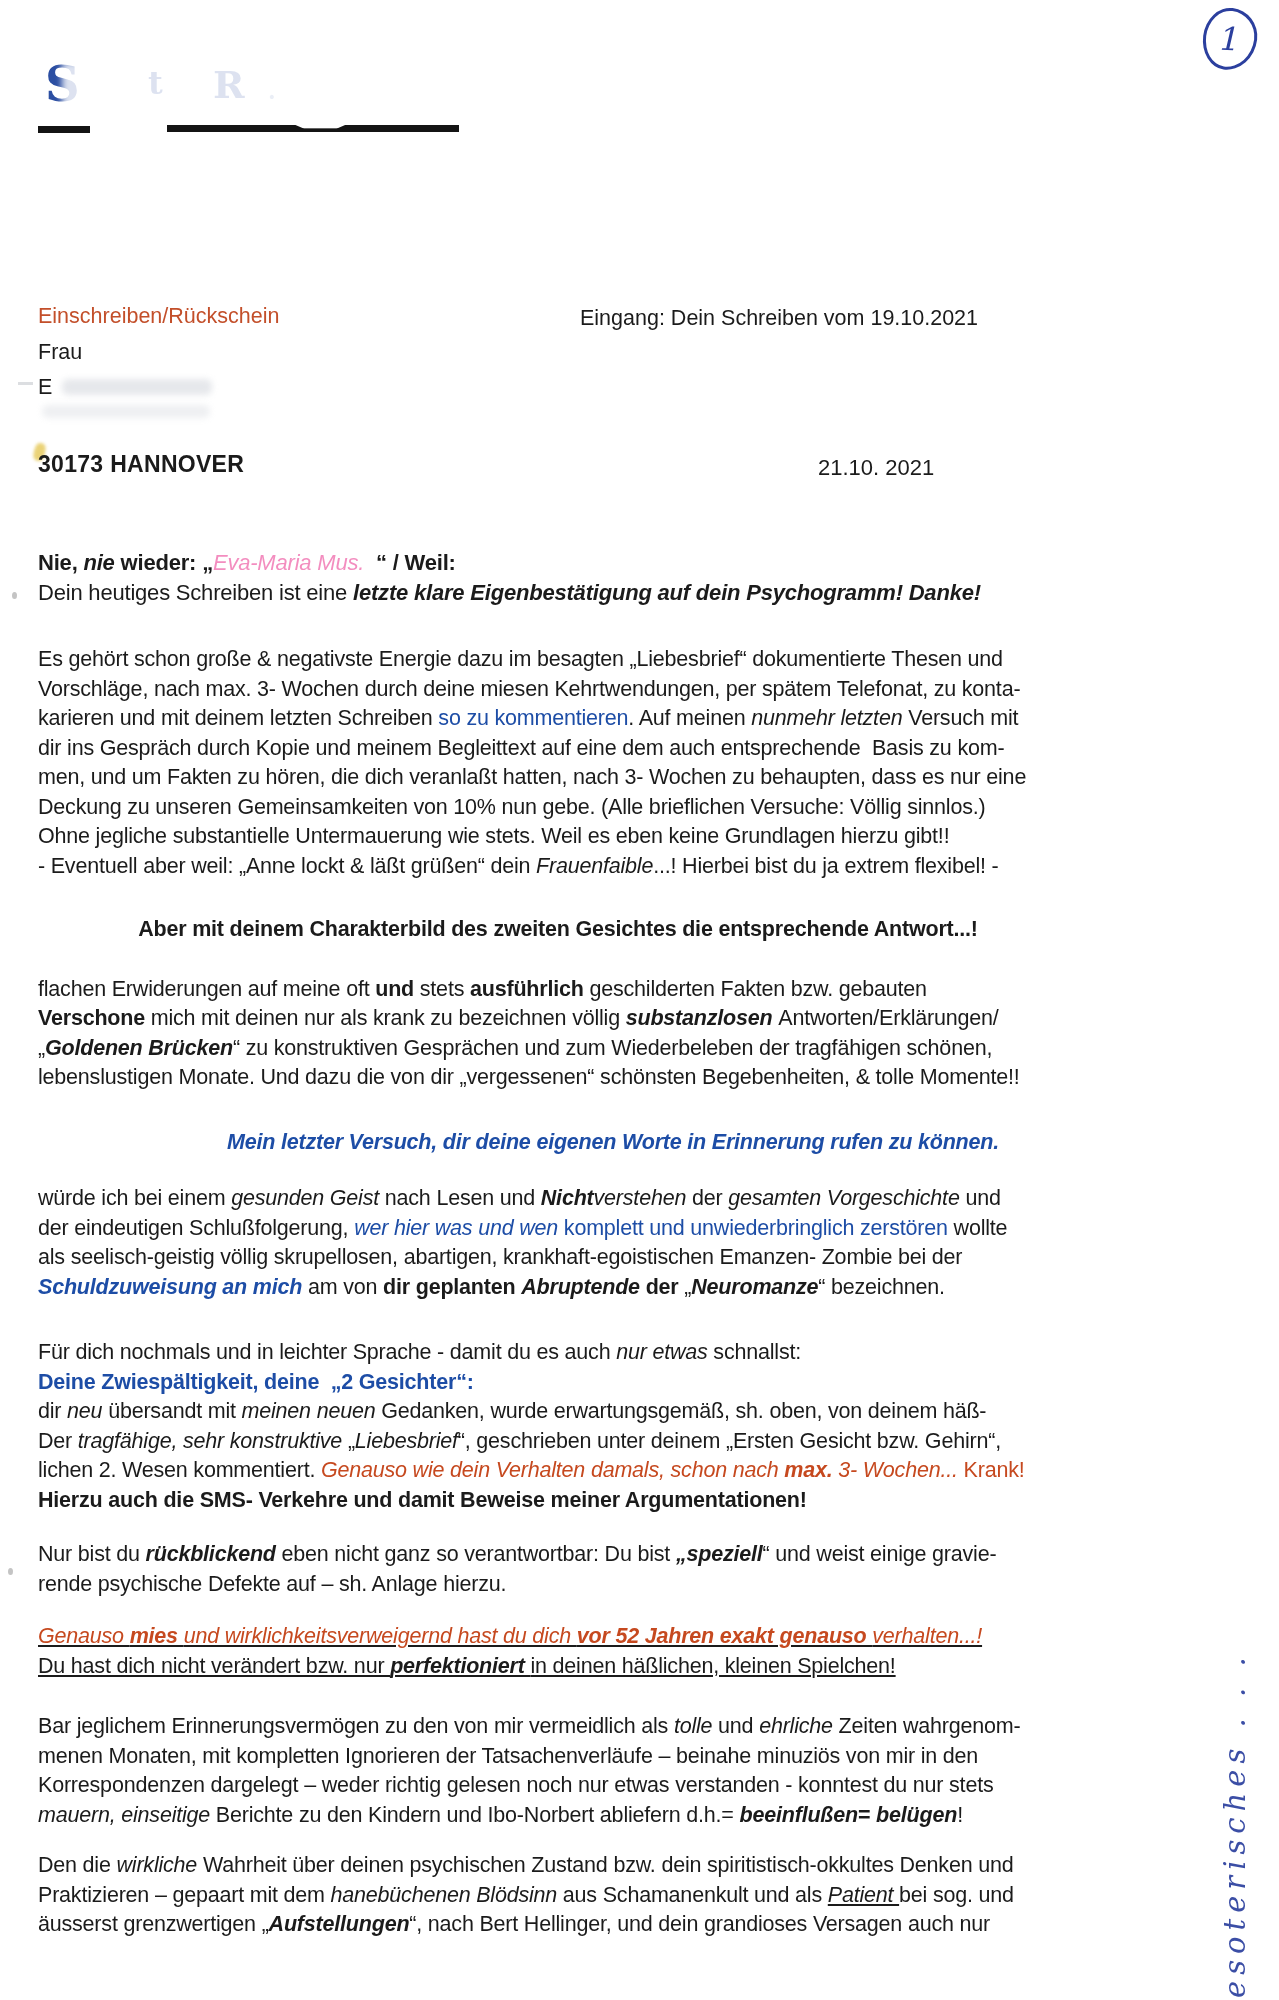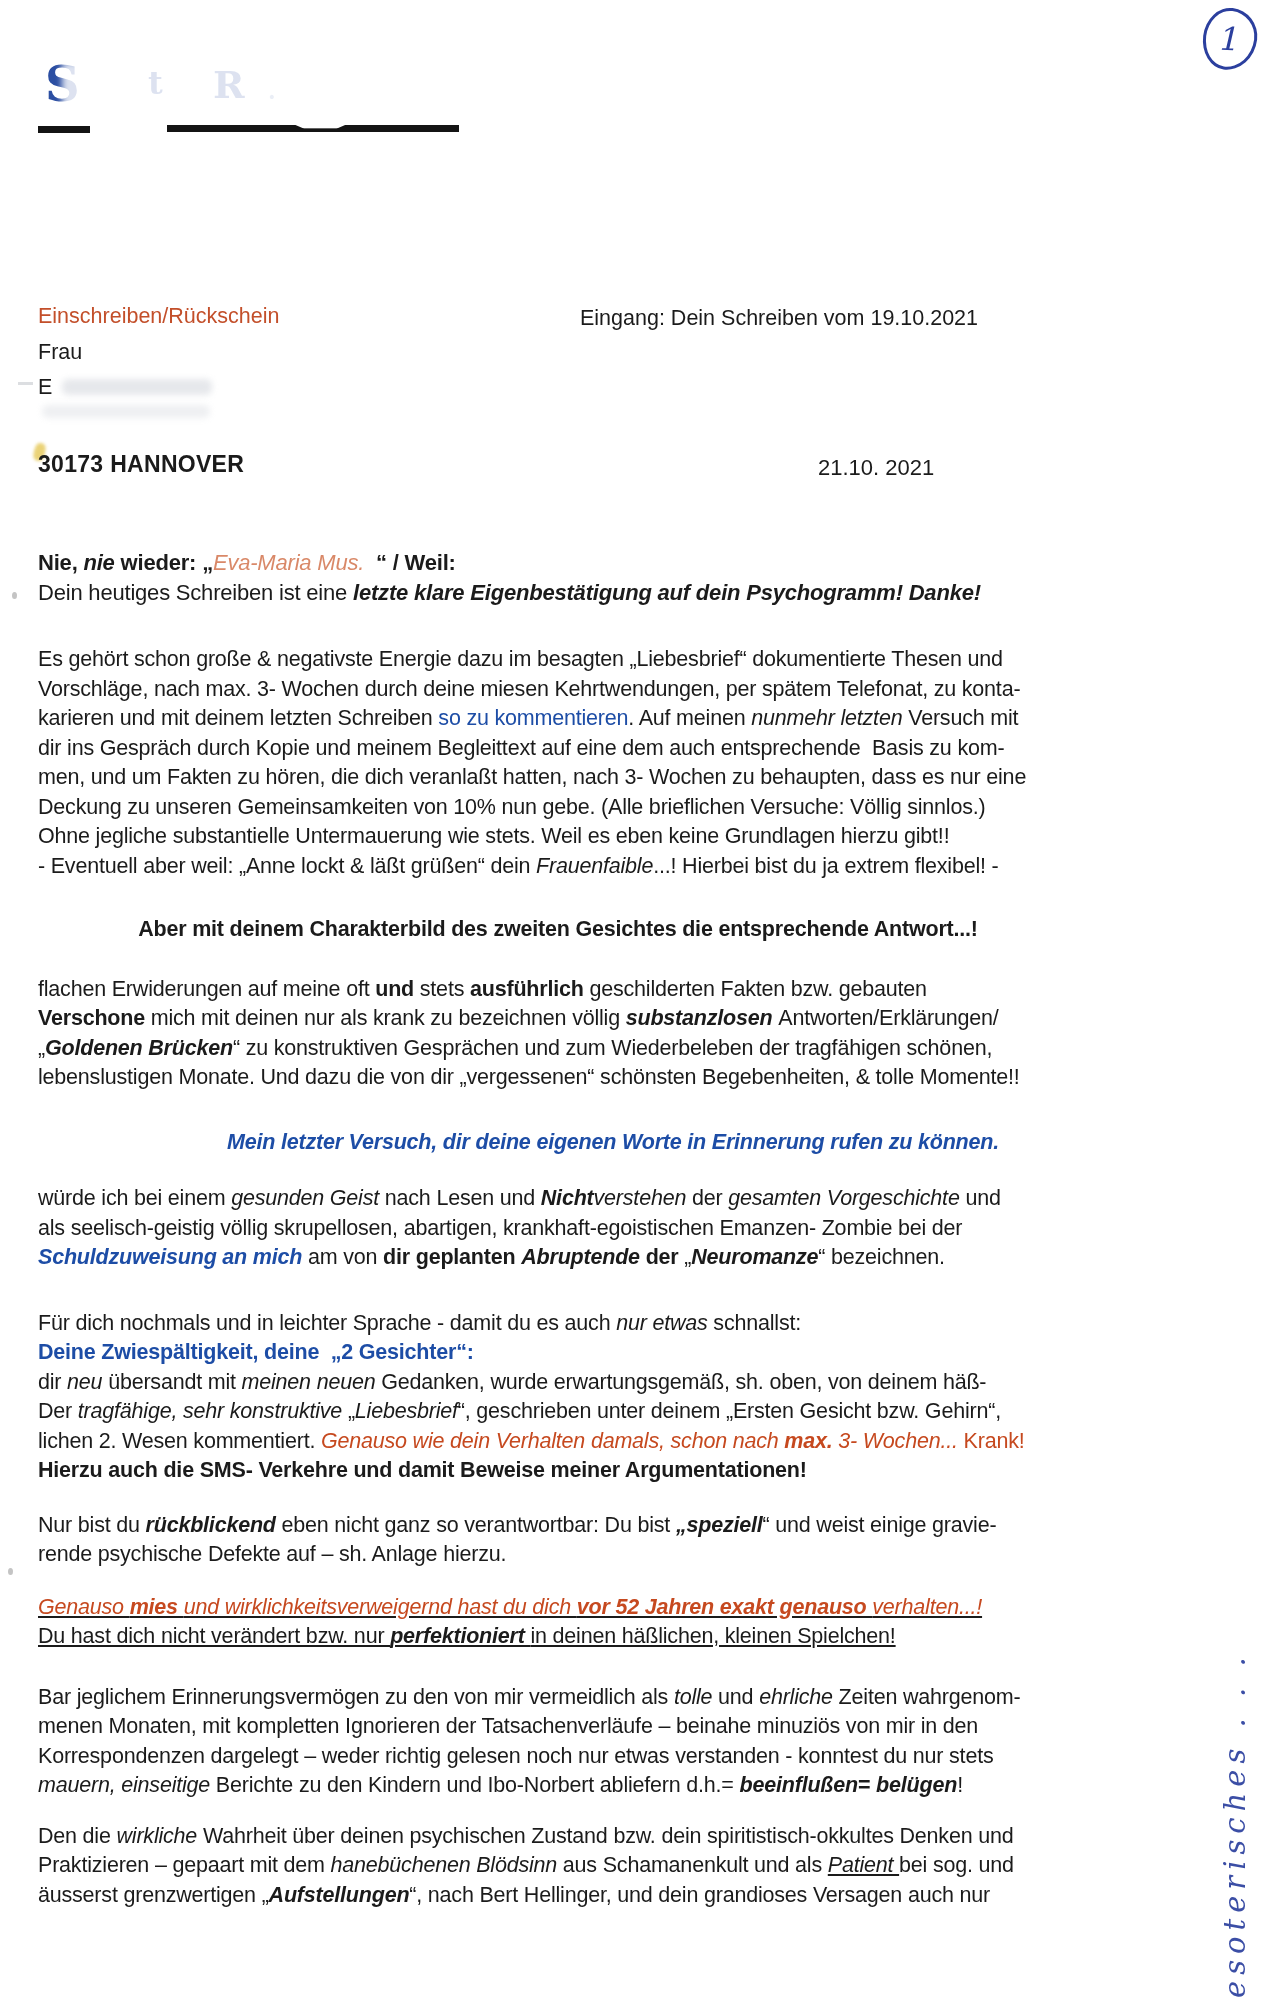--- a/index.html
+++ b/index.html
@@ -18,21 +18,21 @@
   
   .body{position:absolute;left:38px;top:548px;width:1190px;}
   .block{margin:0;}
   .line{white-space:pre;font-size:21.5px;line-height:29.5px;height:29.5px;letter-spacing:-0.2px;}
   .subject .line{font-size:22px;}
   .b{font-weight:700}
   .i{font-style:italic}
   .u{text-decoration:underline}
   .blue{color:var(--blue)}
   .red{color:var(--red)}
-  .faded{color:#c2410c;opacity:.62;filter:blur(.4px)}
+  .faded{color:#ec4899;opacity:.62;filter:blur(.4px)}
   .center-bold{text-align:center;padding-right:150px}
   .center-blue{text-align:center;padding-right:40px}
   
   .hfield{position:absolute;font-size:21.5px;line-height:26px;white-space:pre;}
   .delivery{left:38px;top:303px;color:var(--dred);}
   .received{left:580px;top:305px;}
   .addr-frau{left:38px;top:339px;}
   .addr-name{left:38px;top:374px;}
   .addr-city{left:38px;top:451px;font-weight:700;font-size:23px;letter-spacing:.3px;}
   .letter-date{left:818px;top:455px;font-size:22px;}
@@ -124,20 +124,21 @@
         <div class="line"><span>flachen Erwiderungen auf meine oft </span><span class="b">und </span><span>stets </span><span class="b">ausführlich </span><span>geschilderten Fakten bzw. gebauten</span></div>
         <div class="line"><span class="b">Verschone </span><span>mich mit deinen nur als krank zu bezeichnen völlig </span><span class="b i">substanzlosen </span><span>Antworten/Erklärungen/</span></div>
         <div class="line"><span>„</span><span class="b i">Goldenen Brücken</span><span>“ zu konstruktiven Gesprächen und zum Wiederbeleben der tragfähigen schönen,</span></div>
         <div class="line"><span>lebenslustigen Monate. Und dazu die von dir „vergessenen“ schönsten Begebenheiten, &amp; tolle Momente!!</span></div>
       </div>
       <div class="block center-blue" style="margin-top: 35px;">
         <div class="line"><span class="b i blue">Mein letzter Versuch, dir deine eigenen Worte in Erinnerung rufen zu können.</span></div>
       </div>
       <div class="block para" style="margin-top: 27px;">
         <div class="line"><span>würde ich bei einem </span><span class="i">gesunden Geist </span><span>nach Lesen und </span><span class="b i">Nicht</span><span class="i">verstehen </span><span>der </span><span class="i">gesamten Vorgeschichte </span><span>und</span></div>
+        <div class="line"><span>der eindeutigen Schlußfolgerung, </span><span class="i blue">wer hier was und wen </span><span class="blue">komplett und unwiederbringlich zerstören </span><span>wollte</span></div>
         <div class="line"><span>als seelisch-geistig völlig skrupellosen, abartigen, krankhaft-egoistischen Emanzen- Zombie bei der</span></div>
         <div class="line"><span class="b i blue">Schuldzuweisung an mich </span><span>am von </span><span class="b">dir geplanten </span><span class="b i">Abruptende </span><span class="b">der </span><span>„</span><span class="b i">Neuromanze</span><span>“ bezeichnen.</span></div>
       </div>
       <div class="block para" style="margin-top: 36px;">
         <div class="line"><span>Für dich nochmals und in leichter Sprache - damit du es auch </span><span class="i">nur etwas </span><span>schnallst:</span></div>
         <div class="line"><span class="b blue">Deine Zwiespältigkeit, deine &nbsp;„2 Gesichter“:</span></div>
         <div class="line"><span>dir </span><span class="i">neu </span><span>übersandt mit </span><span class="i">meinen neuen </span><span>Gedanken, wurde erwartungsgemäß, sh. oben, von deinem häß-</span></div>
         <div class="line"><span>Der </span><span class="i">tragfähige, sehr konstruktive </span><span>„</span><span class="i">Liebesbrief</span><span>“, geschrieben unter deinem „Ersten Gesicht bzw. Gehirn“,</span></div>
         <div class="line"><span>lichen 2. Wesen kommentiert. </span><span class="i red">Genauso wie dein Verhalten damals, schon nach </span><span class="b i red">max. </span><span class="i red">3- Wochen... </span><span class="red">Krank!</span></div>
         <div class="line"><span class="b">Hierzu auch die SMS- Verkehre und damit Beweise meiner Argumentationen!</span></div>

